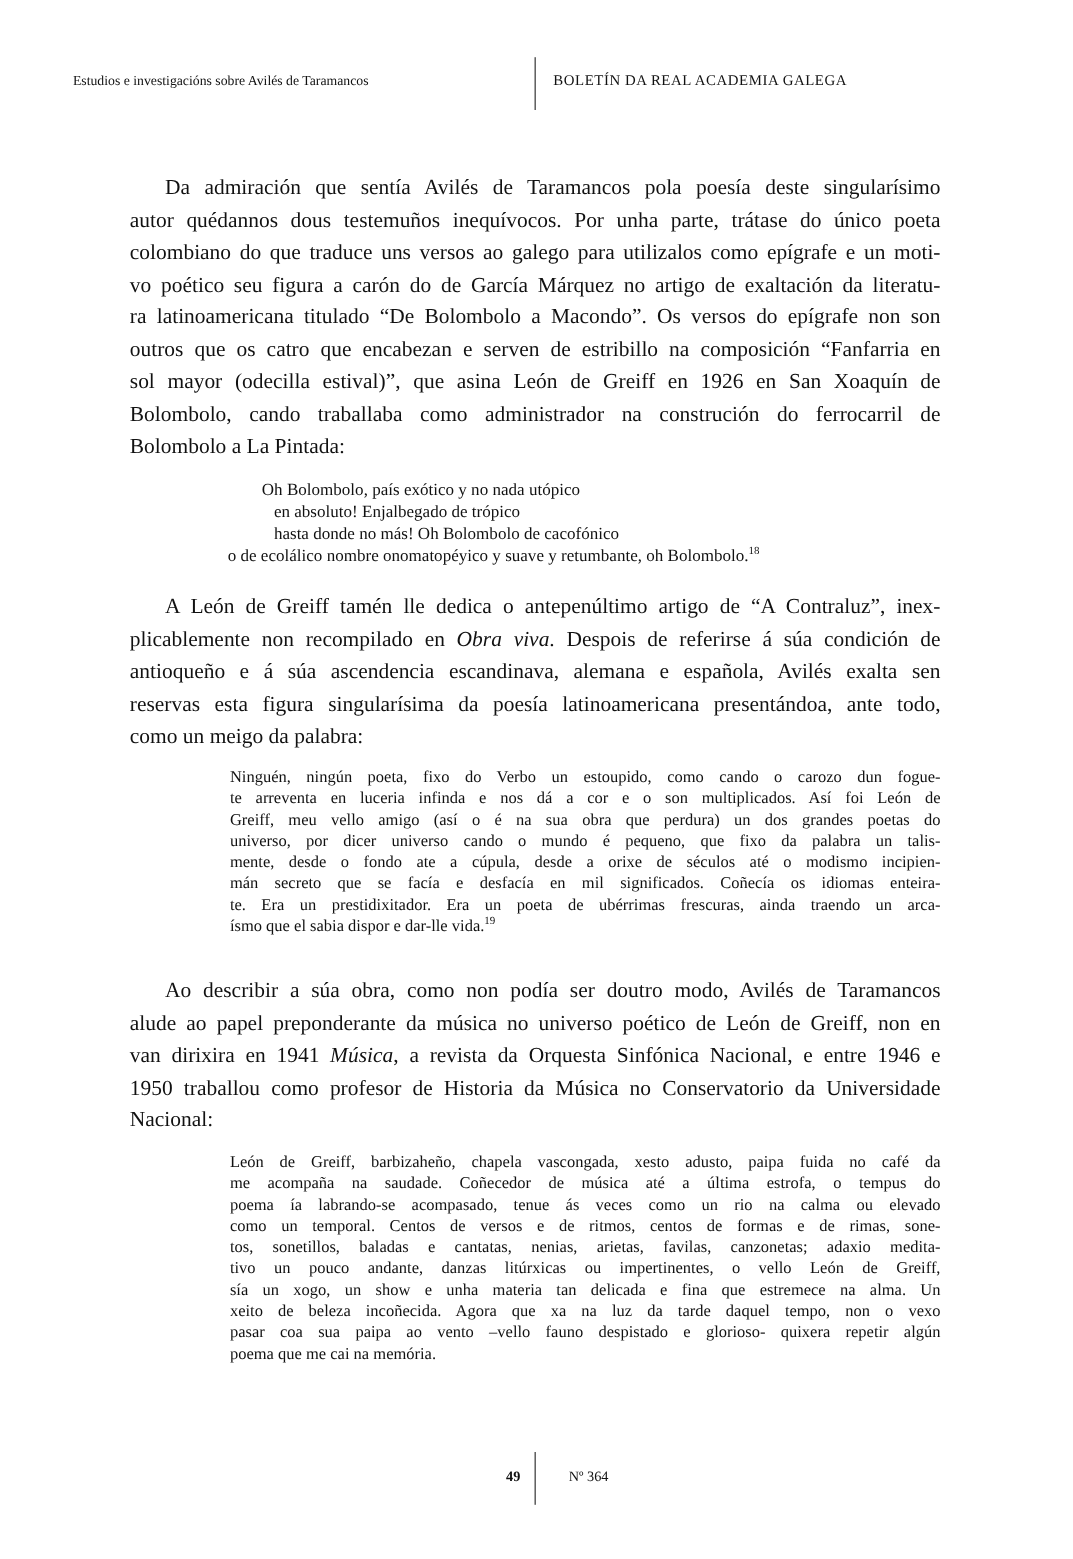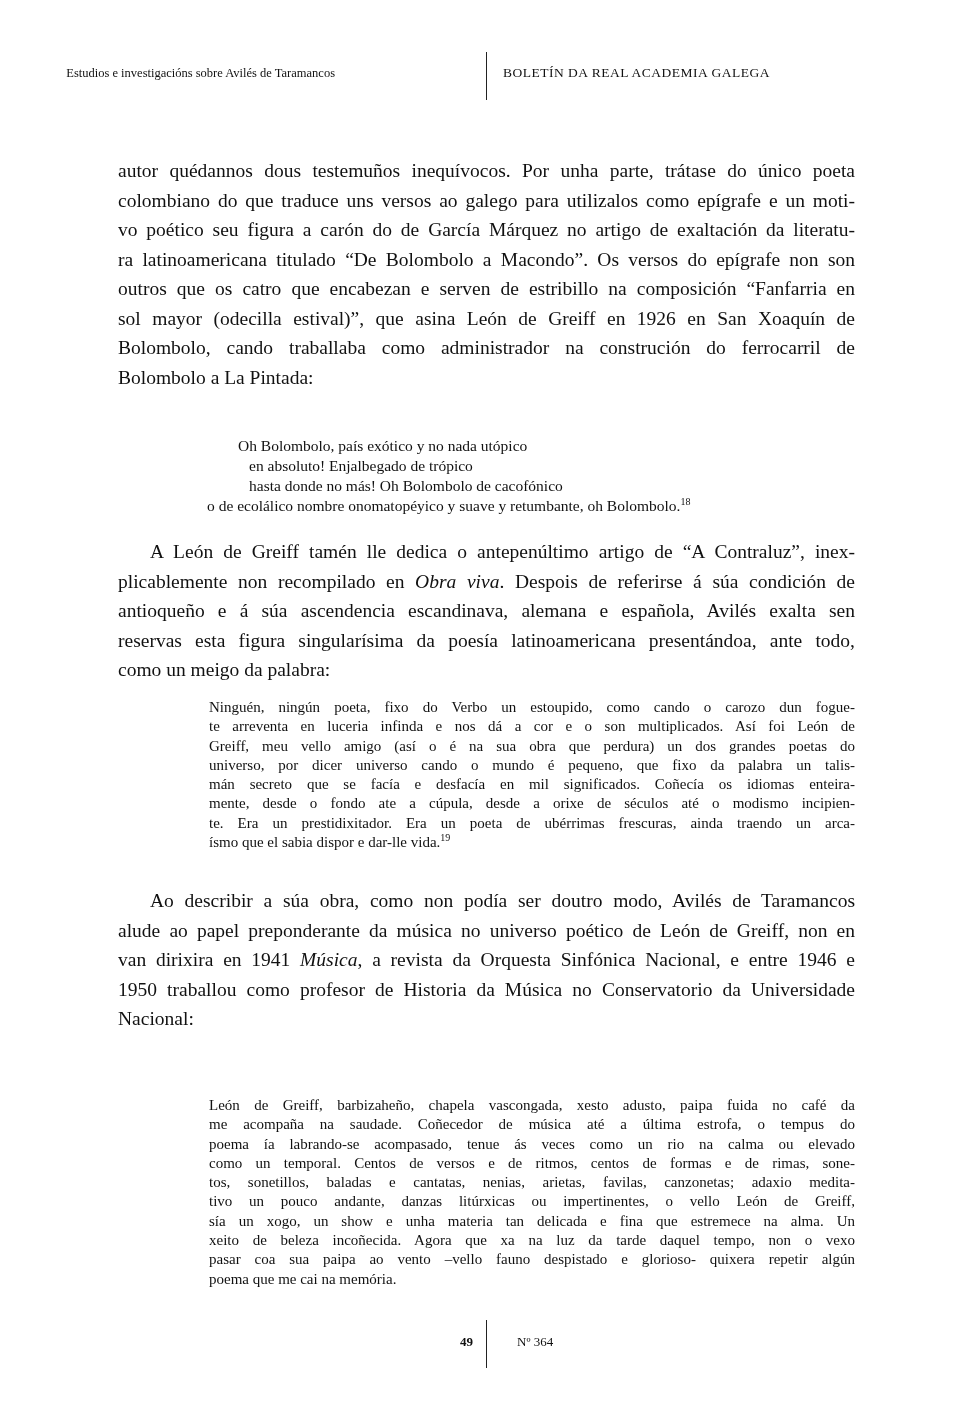--- a/index.html
+++ b/index.html
@@ -27,20 +27,21 @@
 </head>
 <body>
 
 <div class="header">
   <span class="hdr-left">Estudios e investigacións sobre Avilés de Taramancos</span>
   <span class="hdr-sep"></span>
   <span class="hdr-right">BOLETÍN DA REAL ACADEMIA GALEGA</span>
 </div>
 
 <div class="body-text" style="top:156px;">
+  <span class="line indent">Da admiración que sentía Avilés de Taramancos pola poesía deste singularísimo</span>
   <span class="line">autor quédannos dous testemuños inequívocos. Por unha parte, trátase do único poeta</span>
   <span class="line">colombiano do que traduce uns versos ao galego para utilizalos como epígrafe e un moti-</span>
   <span class="line">vo poético seu figura a carón do de García Márquez no artigo de exaltación da literatu-</span>
   <span class="line">ra latinoamericana titulado “De Bolombolo a Macondo”. Os versos do epígrafe non son</span>
   <span class="line">outros que os catro que encabezan e serven de estribillo na composición “Fanfarria en</span>
   <span class="line">sol mayor (odecilla estival)”, que asina León de Greiff en 1926 en San Xoaquín de</span>
   <span class="line">Bolombolo, cando traballaba como administrador na construción do ferrocarril de</span>
   <span class="line last">Bolombolo a La Pintada:</span>
 </div>
 
@@ -57,35 +58,35 @@
   <span class="line">antioqueño e á súa ascendencia escandinava, alemana e española, Avilés exalta sen</span>
   <span class="line">reservas esta figura singularísima da poesía latinoamericana presentándoa, ante todo,</span>
   <span class="line last">como un meigo da palabra:</span>
 </div>
 
 <div class="quote" style="top:698px;">
   <span class="line">Ninguén, ningún poeta, fixo do Verbo un estoupido, como cando o carozo dun fogue-</span>
   <span class="line">te arreventa en luceria infinda e nos dá a cor e o son multiplicados. Así foi León de</span>
   <span class="line">Greiff, meu vello amigo (así o é na sua obra que perdura) un dos grandes poetas do</span>
   <span class="line">universo, por dicer universo cando o mundo é pequeno, que fixo da palabra un talis-</span>
+  <span class="line">mente, desde o fondo ate a cúpula, desde a orixe de séculos até o modismo incipien-</span>
   <span class="line">mán secreto que se facía e desfacía en mil significados. Coñecía os idiomas enteira-</span>
-  <span class="line">mente, desde o fondo ate a cúpula, desde a orixe de séculos até o modismo incipien-</span>
   <span class="line">te. Era un prestidixitador. Era un poeta de ubérrimas frescuras, ainda traendo un arca-</span>
   <span class="line last"><span>ísmo que el sabia dispor e dar-lle vida.</span><span class="sup">19</span></span>
 </div>
 
 <div class="body-text" style="top:886px;">
   <span class="line indent">Ao describir a súa obra, como non podía ser doutro modo, Avilés de Taramancos</span>
   <span class="line">alude ao papel preponderante da música no universo poético de León de Greiff, non en</span>
   <span class="line"><span>van dirixira en 1941 </span><i>Música</i><span>, a revista da Orquesta Sinfónica Nacional, e entre 1946 e</span></span>
   <span class="line">1950 traballou como profesor de Historia da Música no Conservatorio da Universidade</span>
   <span class="line last">Nacional:</span>
 </div>
 
-<div class="quote" style="top:1096px;">
+<div class="quote" style="top:1048px;">
   <span class="line">León de Greiff, barbizaheño, chapela vascongada, xesto adusto, paipa fuida no café da</span>
   <span class="line">me acompaña na saudade. Coñecedor de música até a última estrofa, o tempus do</span>
   <span class="line">poema ía labrando-se acompasado, tenue ás veces como un rio na calma ou elevado</span>
   <span class="line">como un temporal. Centos de versos e de ritmos, centos de formas e de rimas, sone-</span>
   <span class="line">tos, sonetillos, baladas e cantatas, nenias, arietas, favilas, canzonetas; adaxio medita-</span>
   <span class="line">tivo un pouco andante, danzas litúrxicas ou impertinentes, o vello León de Greiff,</span>
   <span class="line">sía un xogo, un show e unha materia tan delicada e fina que estremece na alma. Un</span>
   <span class="line">xeito de beleza incoñecida. Agora que xa na luz da tarde daquel tempo, non o vexo</span>
   <span class="line">pasar coa sua paipa ao vento –vello fauno despistado e glorioso- quixera repetir algún</span>
   <span class="line last">poema que me cai na memória.</span>

